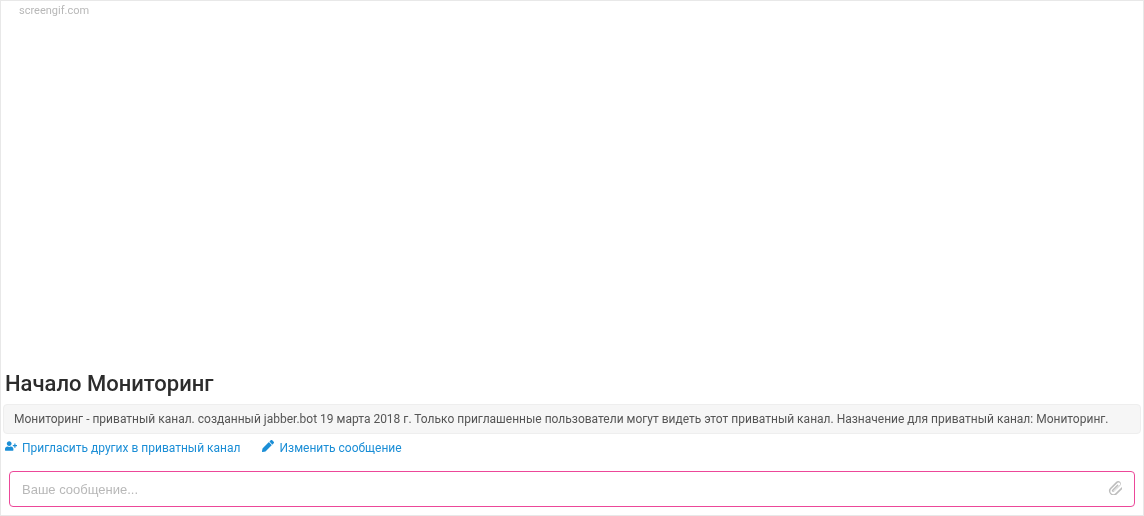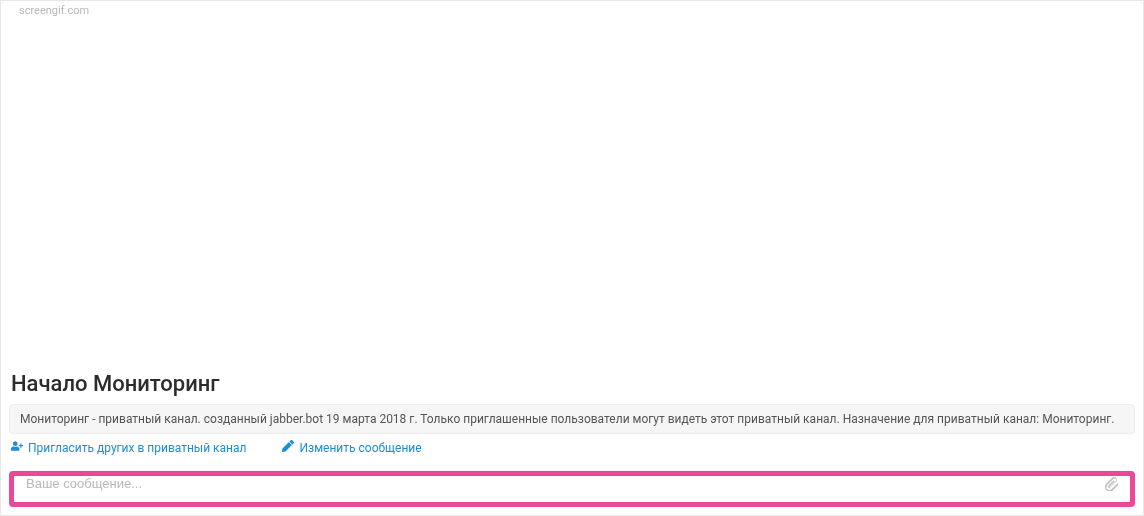--- a/index.html
+++ b/index.html
@@ -30,65 +30,65 @@
       height: 100%;
     }
     .scroll-area {
       flex: 1;
       overflow: hidden;
       display: flex;
       flex-direction: column;
       justify-content: flex-end;
     }
     .channel-start {
-      padding: 0 8px;
+      padding: 0 2px;
     }
     .channel-title {
       font-size: 22px;
       font-weight: 500;
       color: #2c2c2c;
       margin-bottom: 8px;
       padding: 0 2px;
     }
     .channel-desc-bar {
       background: #f6f6f6;
       border: 1px solid #eeeeee;
       border-radius: 4px;
       padding: 7px 10px;
       font-size: 12px;
       color: #555;
       margin-bottom: 6px;
     }
     .actions-row {
       display: flex;
-      gap: 36px;
+      gap: 22px;
       padding: 0 2px 10px 2px;
     }
     .action-link {
       display: flex;
       align-items: center;
       gap: 5px;
       color: #1b8ed6;
       font-size: 12px;
       cursor: pointer;
       text-decoration: none;
     }
     .action-link svg {
       width: 12px;
       height: 12px;
       fill: #1b8ed6;
     }
     .composer-wrap {
       padding: 6px 8px 8px 8px;
     }
     .composer {
-      border: 5px solid #ec4899;
+      border: 1px solid #ec4899;
       border-radius: 4px;
       display: flex;
-      align-items: flex-start;
+      align-items: center;
       padding: 0;
       height: 36px;
       background: #fff;
     }
     .composer-input {
       flex: 1;
       border: none;
       outline: none;
       font-size: 13px;
       color: #333;

